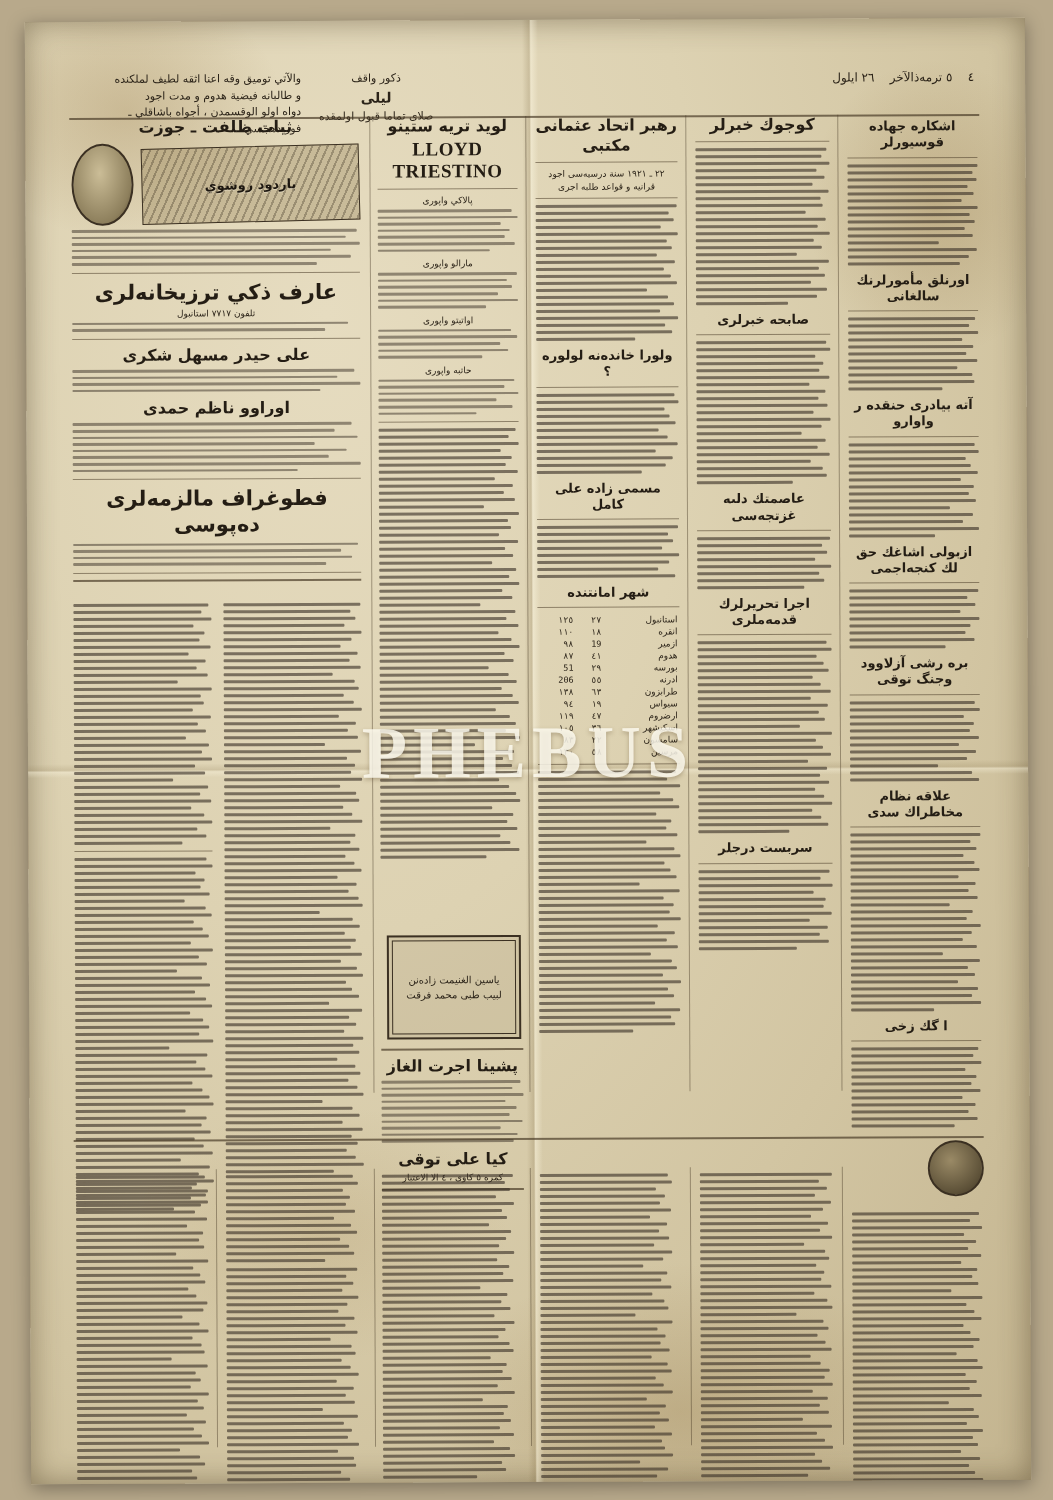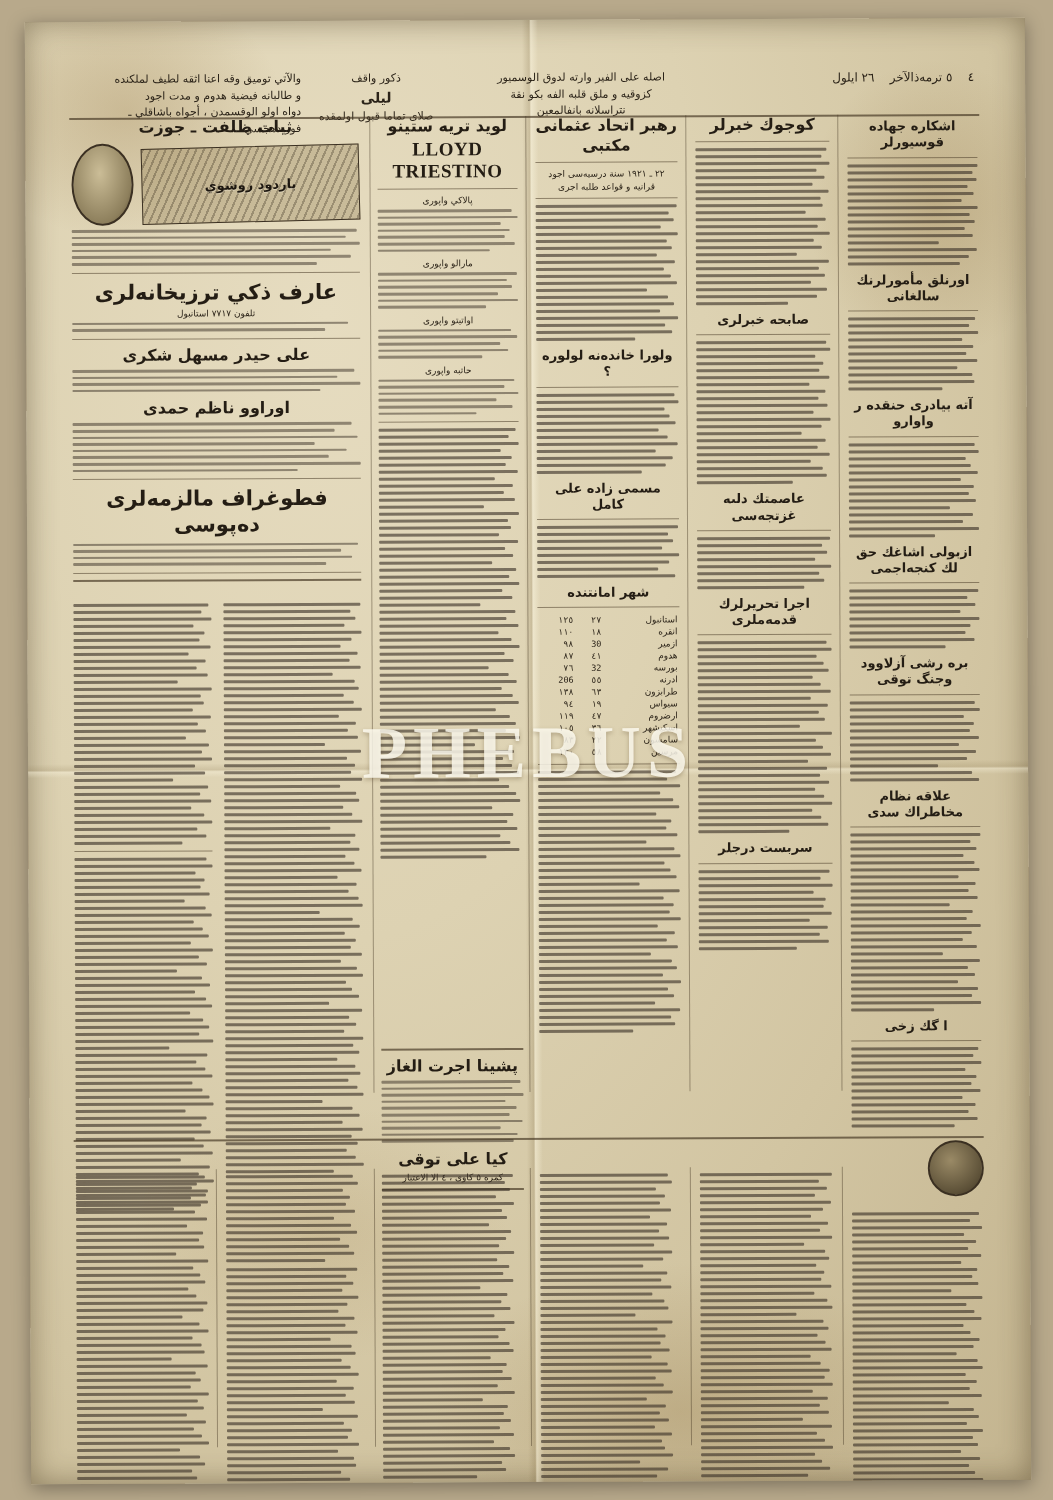--- a/index.html
+++ b/index.html
@@ -149,25 +149,20 @@
     <div class="mh-cell" style="left:0px;top:0px;width:230px;line-height:1.5;">
       <div>والآتي توميق وقه اعنا اثقه لطيف لملكنده</div>
       <div>و طالبانه فيضية هدوم و مدت اجود</div>
       <div>دواه اولو الوقسمدن ، أجواه باشاقلي ـ فوزيدهجسي</div>
     </div>
     <div class="mh-cell" style="left:245px;top:0px;width:120px;text-align:center;line-height:1.5;">
       <div>ذكور واقف</div>
       <div style="font-size:14px;font-weight:bold;">ليلى</div>
       <div>صلاى تماما قبول اولمقده</div>
     </div>
-    <div class="mh-cell" style="left:395px;top:0px;width:230px;text-align:center;line-height:1.5;">
-      <div>اصله على الفير وارته لدوق الوسميور</div>
-      <div>كزوقيه و ملق قلبه الفه بكو نقة</div>
-      <div>نتراسلانه بانفالمعين</div>
-    </div>
   </div>
 
   <div style="position:absolute;left:44px;top:90px;width:910px;">
     <div class="hr thick"></div>
   </div>
 
   <div class="vr" style="left:344px;top:96px;bottom:390px;"></div>
   <div class="vr" style="left:500px;top:96px;bottom:390px;"></div>
   <div class="vr" style="left:660px;top:96px;bottom:390px;"></div>
   <div class="vr" style="left:812px;top:96px;bottom:390px;"></div>
@@ -490,32 +485,32 @@
             <td class="num">٢٧</td>
             <td class="num">١٢٥</td>
           </tr>
           <tr>
             <td>انقره</td>
             <td class="num">١٨</td>
             <td class="num">١١٠</td>
           </tr>
           <tr>
             <td>ازمير</td>
-            <td class="num">30</td>
+            <td class="num">19</td>
             <td class="num">٩٨</td>
           </tr>
           <tr>
             <td>هدوم</td>
             <td class="num">٤١</td>
             <td class="num">٨٧</td>
           </tr>
           <tr>
             <td>بورسه</td>
-            <td class="num">32</td>
-            <td class="num">٧٦</td>
+            <td class="num">٢٩</td>
+            <td class="num">51</td>
           </tr>
           <tr>
             <td>ادرنه</td>
             <td class="num">٥٥</td>
             <td class="num">206</td>
           </tr>
           <tr>
             <td>طرابزون</td>
             <td class="num">٦٣</td>
             <td class="num">١٣٨</td>
@@ -691,20 +686,26 @@
         <div class="ln" style="width:95%"></div>
       <div class="ln" style="width:91%"></div>
         <div class="ln" style="width:98%"></div>
       <div class="ln" style="width:86%"></div>
         <div class="ln" style="width:93%"></div>
       <div class="ln" style="width:99%"></div>
         <div class="ln" style="width:76%"></div>
     </div>
   </div>
 
+  <div class="adbox" style="position:absolute;left:358px;top:915px;width:130px;height:100px;">
+    <div class="inner"></div>
+    <div style="position:absolute;inset:10px;display:flex;flex-direction:column;align-items:center;justify-content:center;gap:4px;">
+      <div class="tiny center" style="line-height:1.5;font-size:10px;">ياسين الغنيمت زاده‌نن لبيب طبى محمد فرقت</div>
+    </div>
+  </div>
 
   <div style="position:absolute;left:352px;top:1022px;width:142px;">
     <div class="hr thick"></div>
     <div class="hl med">پشينا اجرت الغاز</div>
     <div class="lines block" style="margin-top:4px;">
       <div class="ln s" style="width:98%"></div>
         <div class="ln s" style="width:92%"></div>
       <div class="ln s" style="width:100%"></div>
         <div class="ln s" style="width:87%"></div>
       <div class="ln s" style="width:95%"></div>

